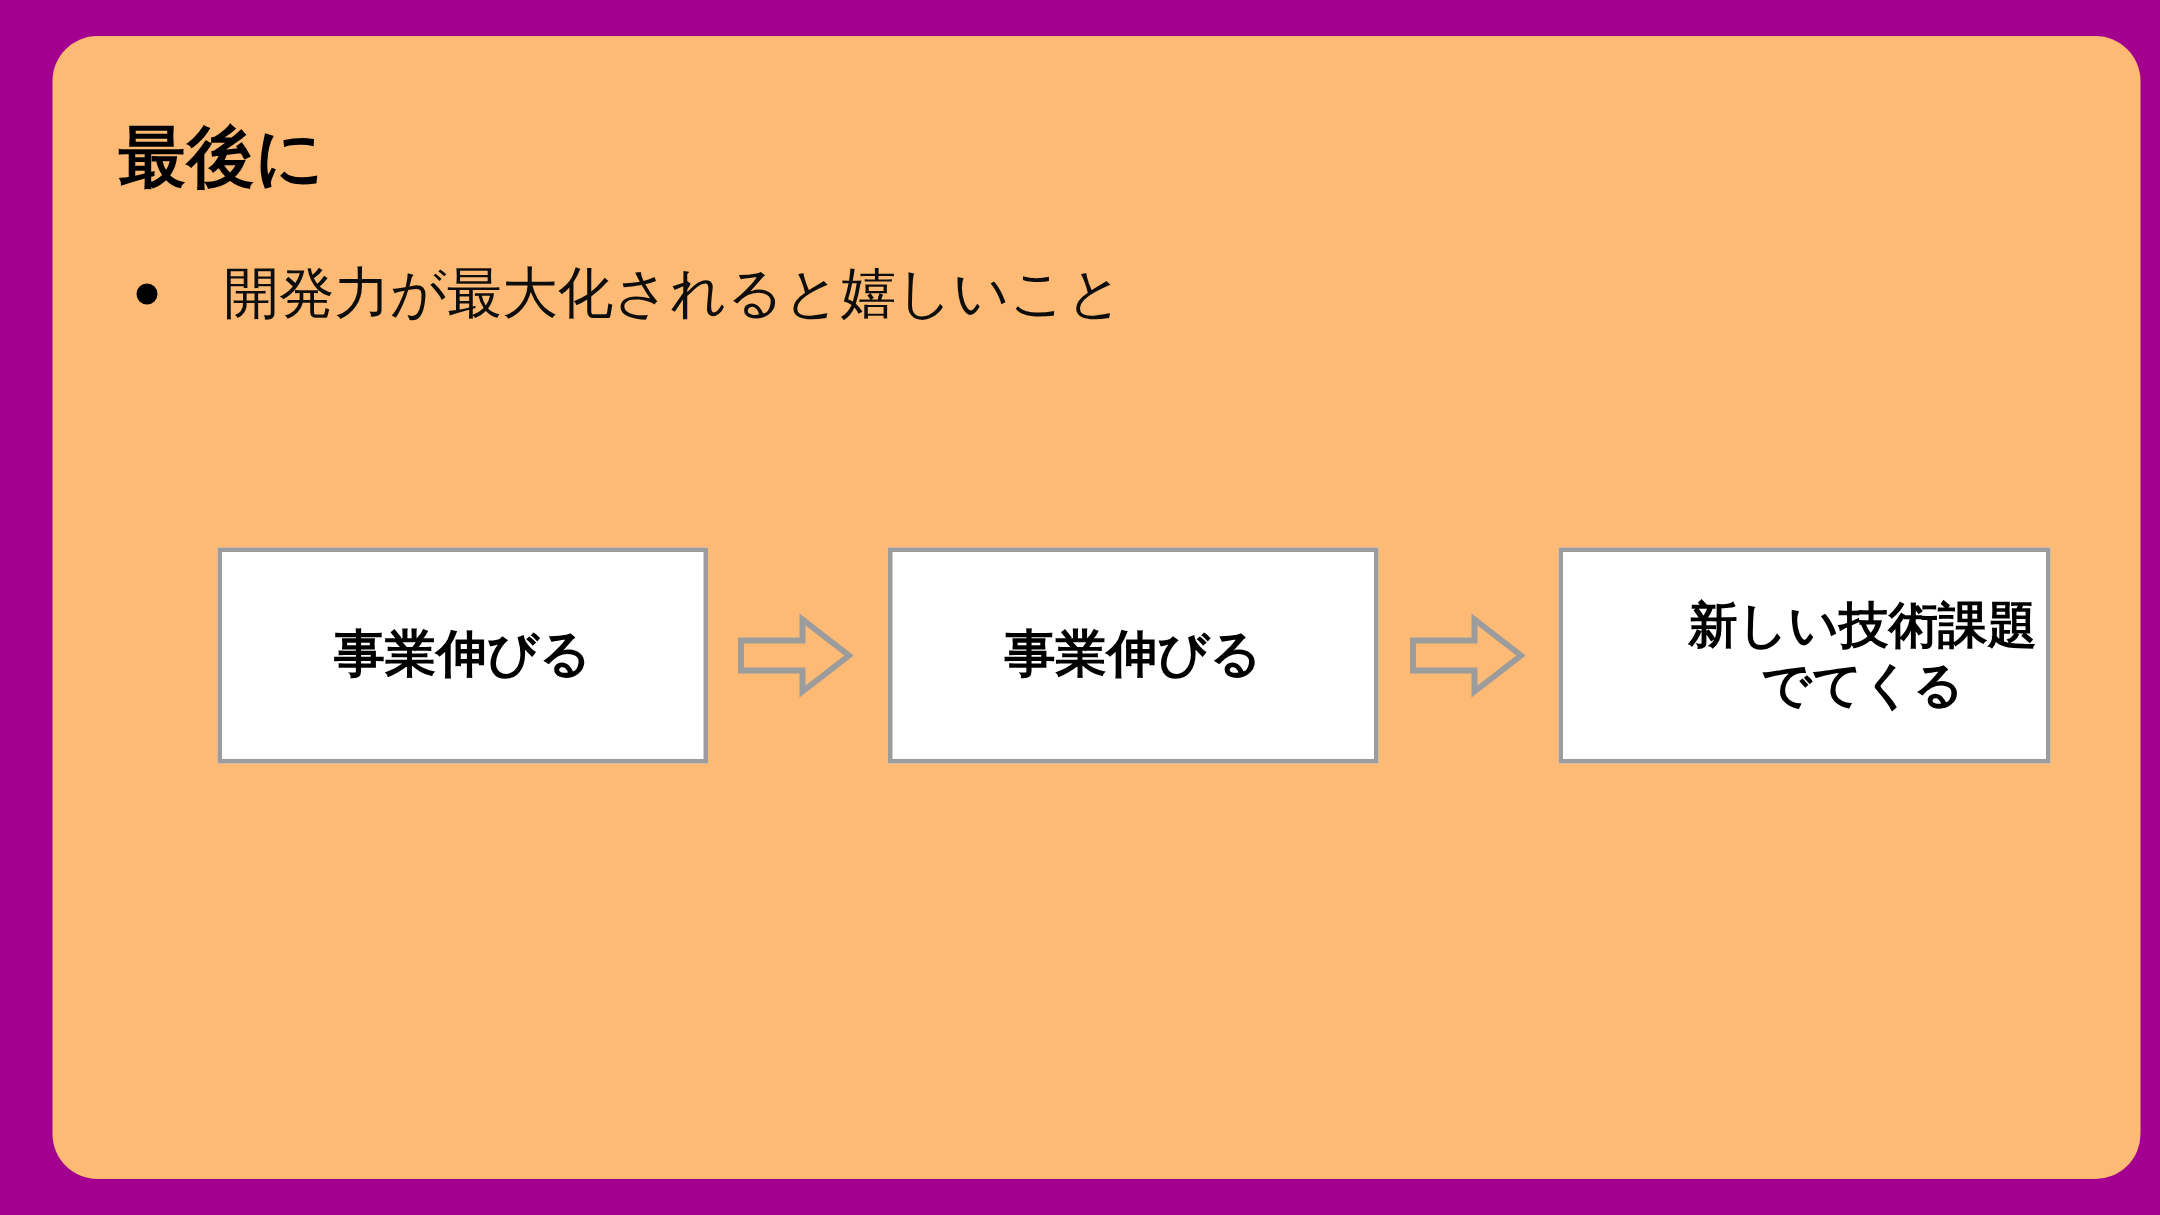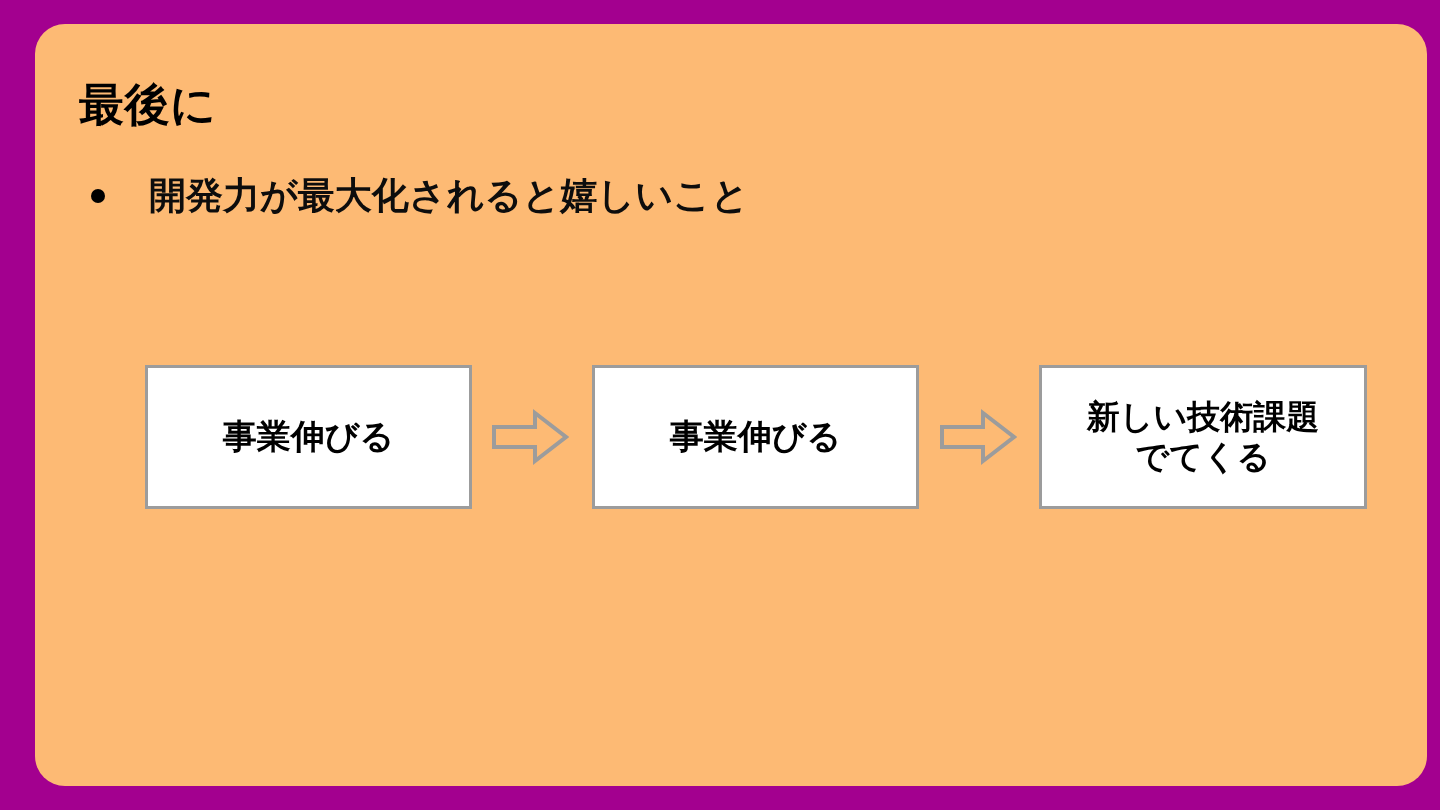--- a/index.html
+++ b/index.html
@@ -58,21 +58,21 @@
     width: 14px;
     height: 14px;
     border-radius: 50%;
     background: #000000;
     flex: 0 0 auto;
     margin-right: 44px;
   }
 
   .bullet-text {
     font-size: 37px;
-    font-weight: bold;
+    font-weight: normal;
     color: #0d0d0d;
     line-height: 1.2;
     white-space: nowrap;
   }
 
   
   .flow {
     position: absolute;
     left: 0;
     top: 0;
@@ -99,21 +99,21 @@
     font-size: 34px;
     font-weight: bold;
     color: #000000;
     line-height: 1.22;
     white-space: pre-line;
     padding: 0 6px;
   }
 
   #flow-box-0 { left: 110px;  width: 327px; }
   #flow-box-1 { left: 557px;  width: 327px; }
-  #flow-box-2 { left: 1004px; width: 328px; }
+  #flow-box-2 { left: 1004px; width: 328px; justify-content: flex-end; }
 
   #flow-box-2 .box-label {
     font-size: 33px;
     line-height: 1.2;
   }
 
   .flow-arrow {
     position: absolute;
     top: 383px;
     width: 78px;

